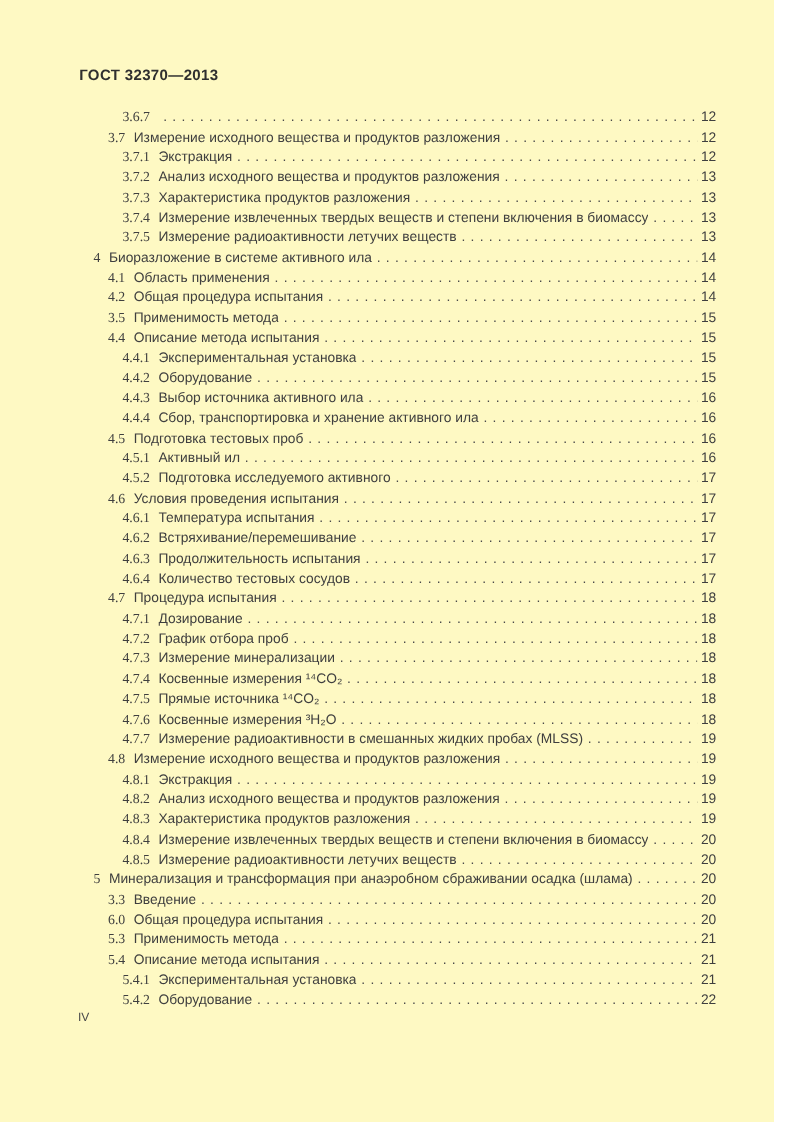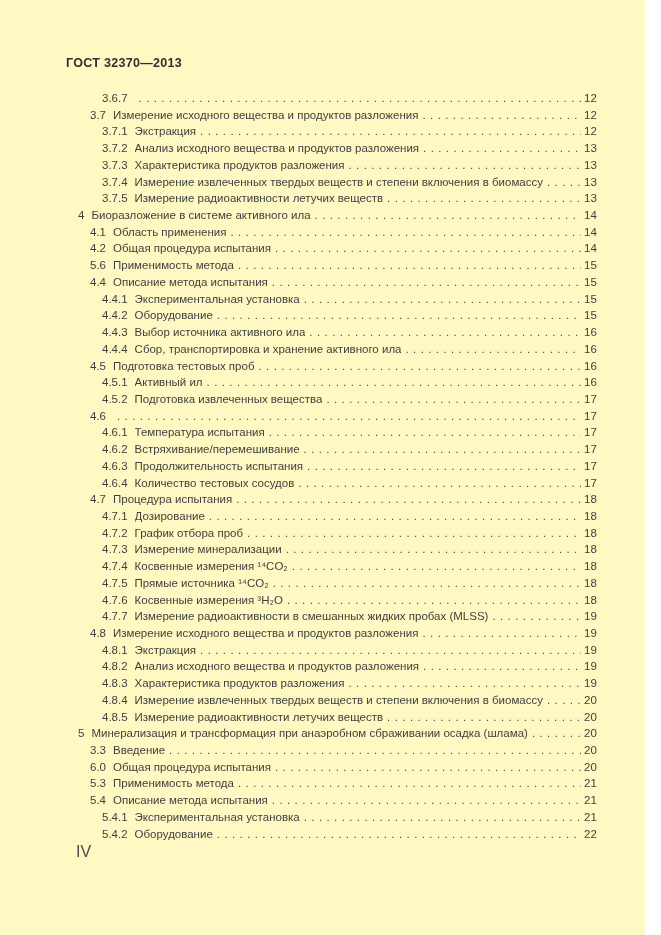--- a/index.html
+++ b/index.html
@@ -39,20 +39,21 @@
     font-size: 11.5px;
     line-height: 16.72px;
     white-space: nowrap;
   }
   .toc-row.level-1 { padding-left: 16px; }
   .toc-row.level-2 { padding-left: 28px; }
   .toc-row.level-3 { padding-left: 40px; }
   .num {
     flex: 0 0 auto;
     margin-right: 7px;
+    font-family: Liberation Serif, serif;
   }
   .label {
     flex: 0 1 auto;
     overflow: hidden;
   }
   .dots {
     flex: 1 1 0;
     min-width: 8px;
     overflow: hidden;
     margin-left: 4px;
@@ -60,23 +61,23 @@
     letter-spacing: 0.6px;
     color: #4a4a4a;
   }
   .pg {
     flex: 0 0 auto;
     min-width: 15px;
     text-align: center;
   }
   .doc-footer {
     position: absolute;
-    left: 76px;
+    left: 65px;
     top: 843px;
-    font-size: 16px;
+    font-size: 10px;
     color: #4a4a4a;
   }
 </style>
 </head>
 <body>
 
 <div class="sheet">
   <div class="doc-header">ГОСТ 32370—2013</div>
 
   <div class="toc">
@@ -133,21 +134,21 @@
         <span class="dots">. . . . . . . . . . . . . . . . . . . . . . . . . . . . . . . . . . . . . . . . . . . . . . . . . . . . . . . . . . . . . . . . . . . . . . . . . . . . . . . . . . . . . . . . . . . . . . . . . . . . . . . . . . . . . . . . . . . . . . . . . . . . . . . . . . . . . . . . . . . . . . . . . . . . . . . . . . . . . . . . . . . . . . . . . .</span>
         <span class="pg">14</span>
       </div>
       <div class="toc-row level-2">
         <span class="num">4.2</span>
         <span class="label">Общая процедура испытания</span>
         <span class="dots">. . . . . . . . . . . . . . . . . . . . . . . . . . . . . . . . . . . . . . . . . . . . . . . . . . . . . . . . . . . . . . . . . . . . . . . . . . . . . . . . . . . . . . . . . . . . . . . . . . . . . . . . . . . . . . . . . . . . . . . . . . . . . . . . . . . . . . . . . . . . . . . . . . . . . . . . . . . . . . . . . . . . . . . . . .</span>
         <span class="pg">14</span>
       </div>
       <div class="toc-row level-2">
-        <span class="num">5.6</span>
+        <span class="num">3.5</span>
         <span class="label">Применимость метода</span>
         <span class="dots">. . . . . . . . . . . . . . . . . . . . . . . . . . . . . . . . . . . . . . . . . . . . . . . . . . . . . . . . . . . . . . . . . . . . . . . . . . . . . . . . . . . . . . . . . . . . . . . . . . . . . . . . . . . . . . . . . . . . . . . . . . . . . . . . . . . . . . . . . . . . . . . . . . . . . . . . . . . . . . . . . . . . . . . . . .</span>
         <span class="pg">15</span>
       </div>
       <div class="toc-row level-2">
         <span class="num">4.4</span>
         <span class="label">Описание метода испытания</span>
         <span class="dots">. . . . . . . . . . . . . . . . . . . . . . . . . . . . . . . . . . . . . . . . . . . . . . . . . . . . . . . . . . . . . . . . . . . . . . . . . . . . . . . . . . . . . . . . . . . . . . . . . . . . . . . . . . . . . . . . . . . . . . . . . . . . . . . . . . . . . . . . . . . . . . . . . . . . . . . . . . . . . . . . . . . . . . . . . .</span>
         <span class="pg">15</span>
       </div>
@@ -182,26 +183,27 @@
         <span class="pg">16</span>
       </div>
       <div class="toc-row level-3">
         <span class="num">4.5.1</span>
         <span class="label">Активный ил</span>
         <span class="dots">. . . . . . . . . . . . . . . . . . . . . . . . . . . . . . . . . . . . . . . . . . . . . . . . . . . . . . . . . . . . . . . . . . . . . . . . . . . . . . . . . . . . . . . . . . . . . . . . . . . . . . . . . . . . . . . . . . . . . . . . . . . . . . . . . . . . . . . . . . . . . . . . . . . . . . . . . . . . . . . . . . . . . . . . . .</span>
         <span class="pg">16</span>
       </div>
       <div class="toc-row level-3">
         <span class="num">4.5.2</span>
-        <span class="label">Подготовка извлеченных вещества</span>
+        <span class="label">Подготовка исследуемого активного</span>
         <span class="dots">. . . . . . . . . . . . . . . . . . . . . . . . . . . . . . . . . . . . . . . . . . . . . . . . . . . . . . . . . . . . . . . . . . . . . . . . . . . . . . . . . . . . . . . . . . . . . . . . . . . . . . . . . . . . . . . . . . . . . . . . . . . . . . . . . . . . . . . . . . . . . . . . . . . . . . . . . . . . . . . . . . . . . . . . . .</span>
         <span class="pg">17</span>
       </div>
       <div class="toc-row level-2">
         <span class="num">4.6</span>
+        <span class="label">Условия проведения испытания</span>
         <span class="dots">. . . . . . . . . . . . . . . . . . . . . . . . . . . . . . . . . . . . . . . . . . . . . . . . . . . . . . . . . . . . . . . . . . . . . . . . . . . . . . . . . . . . . . . . . . . . . . . . . . . . . . . . . . . . . . . . . . . . . . . . . . . . . . . . . . . . . . . . . . . . . . . . . . . . . . . . . . . . . . . . . . . . . . . . . .</span>
         <span class="pg">17</span>
       </div>
       <div class="toc-row level-3">
         <span class="num">4.6.1</span>
         <span class="label">Температура испытания</span>
         <span class="dots">. . . . . . . . . . . . . . . . . . . . . . . . . . . . . . . . . . . . . . . . . . . . . . . . . . . . . . . . . . . . . . . . . . . . . . . . . . . . . . . . . . . . . . . . . . . . . . . . . . . . . . . . . . . . . . . . . . . . . . . . . . . . . . . . . . . . . . . . . . . . . . . . . . . . . . . . . . . . . . . . . . . . . . . . . .</span>
         <span class="pg">17</span>
       </div>
       <div class="toc-row level-3">

